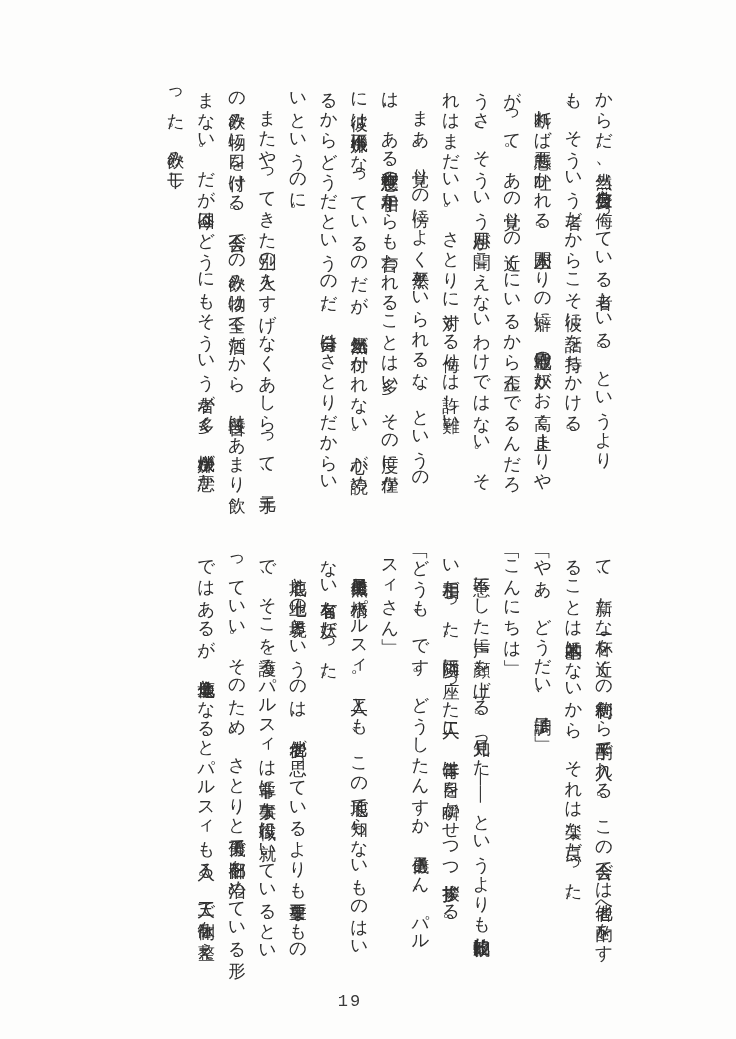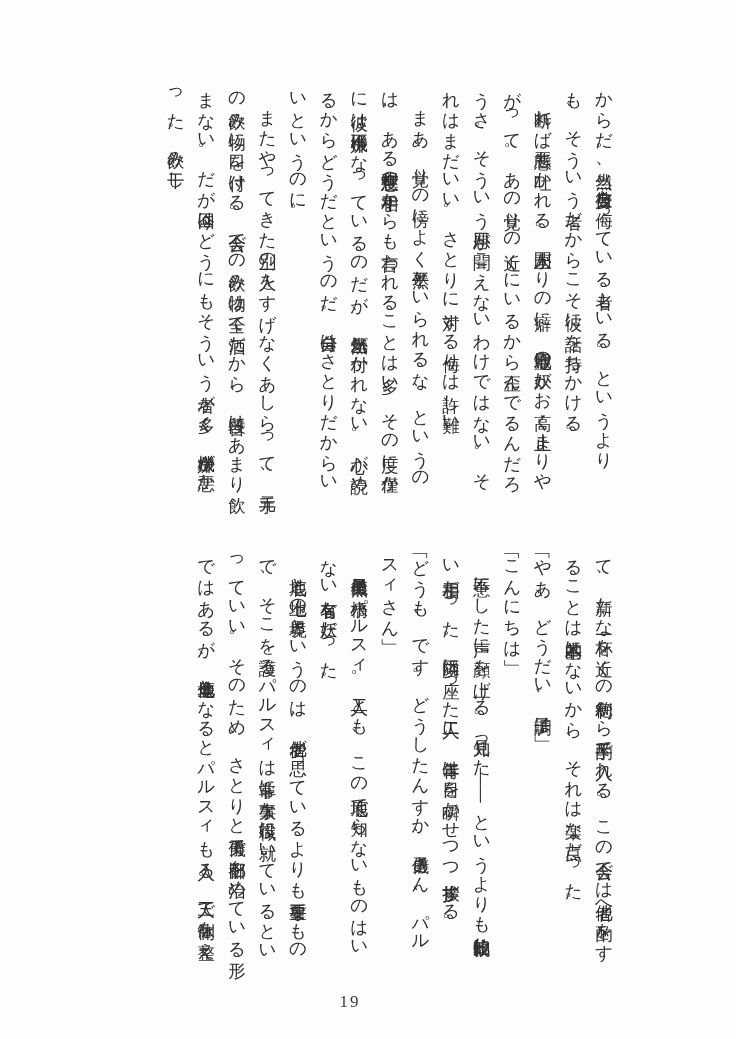--- a/index.html
+++ b/index.html
@@ -39,21 +39,21 @@
   #bottom-block { top: 547px; }
   .page-number {
     position: absolute;
     top: 992px;
     left: 0;
     width: 700px;
     text-align: center;
     font-size: 17px;
     letter-spacing: 2px;
     color: #3a3a3a;
-    font-family: Liberation Serif, serif;
+    font-family: Liberation Mono, monospace;
   }
 </style>
 </head>
 <body>
 
 <div class="scan-page">
 
   <div class="vblock" id="top-block">
     <p>からだ。当然、彼自身を侮っている者もいる。というよりも、そういう者だからこそ彼に話を持ちかける。</p>
     <p>　断れば悪態も吐かれる。人間上がりの癖に。地霊殿の奴がお高く止まりやがって。あの覚りの近くにいるから歪んでるんだろうさ。そういう悪口が聞こえないわけではない。それはまだいい。さとりに対する侮りは許し難い。</p>

